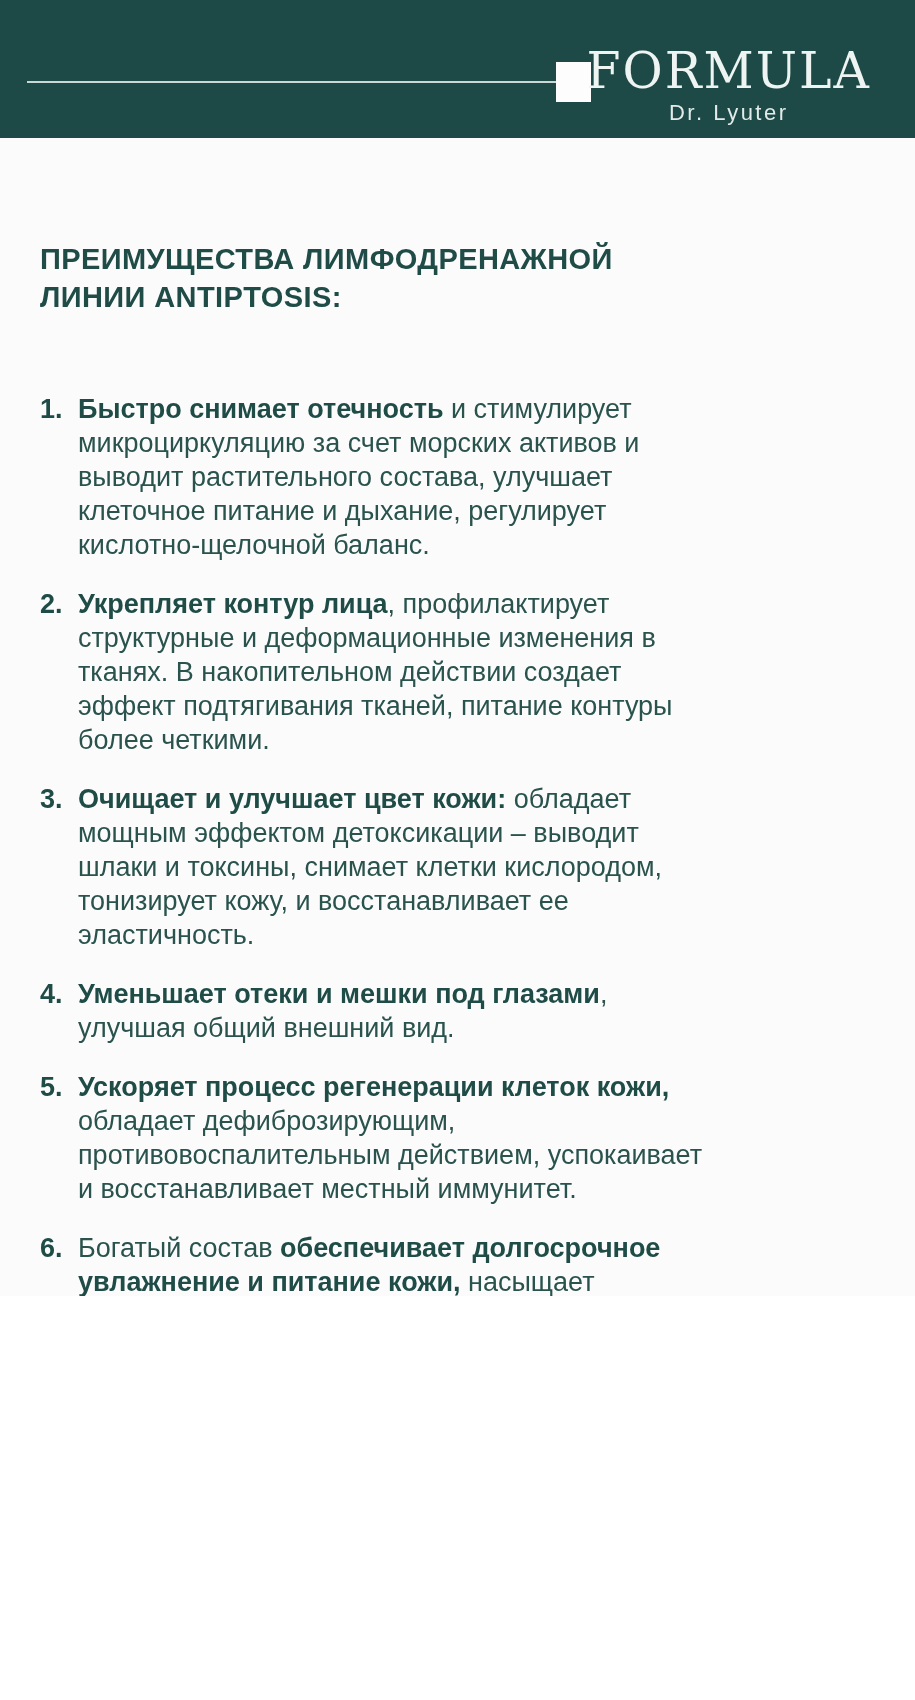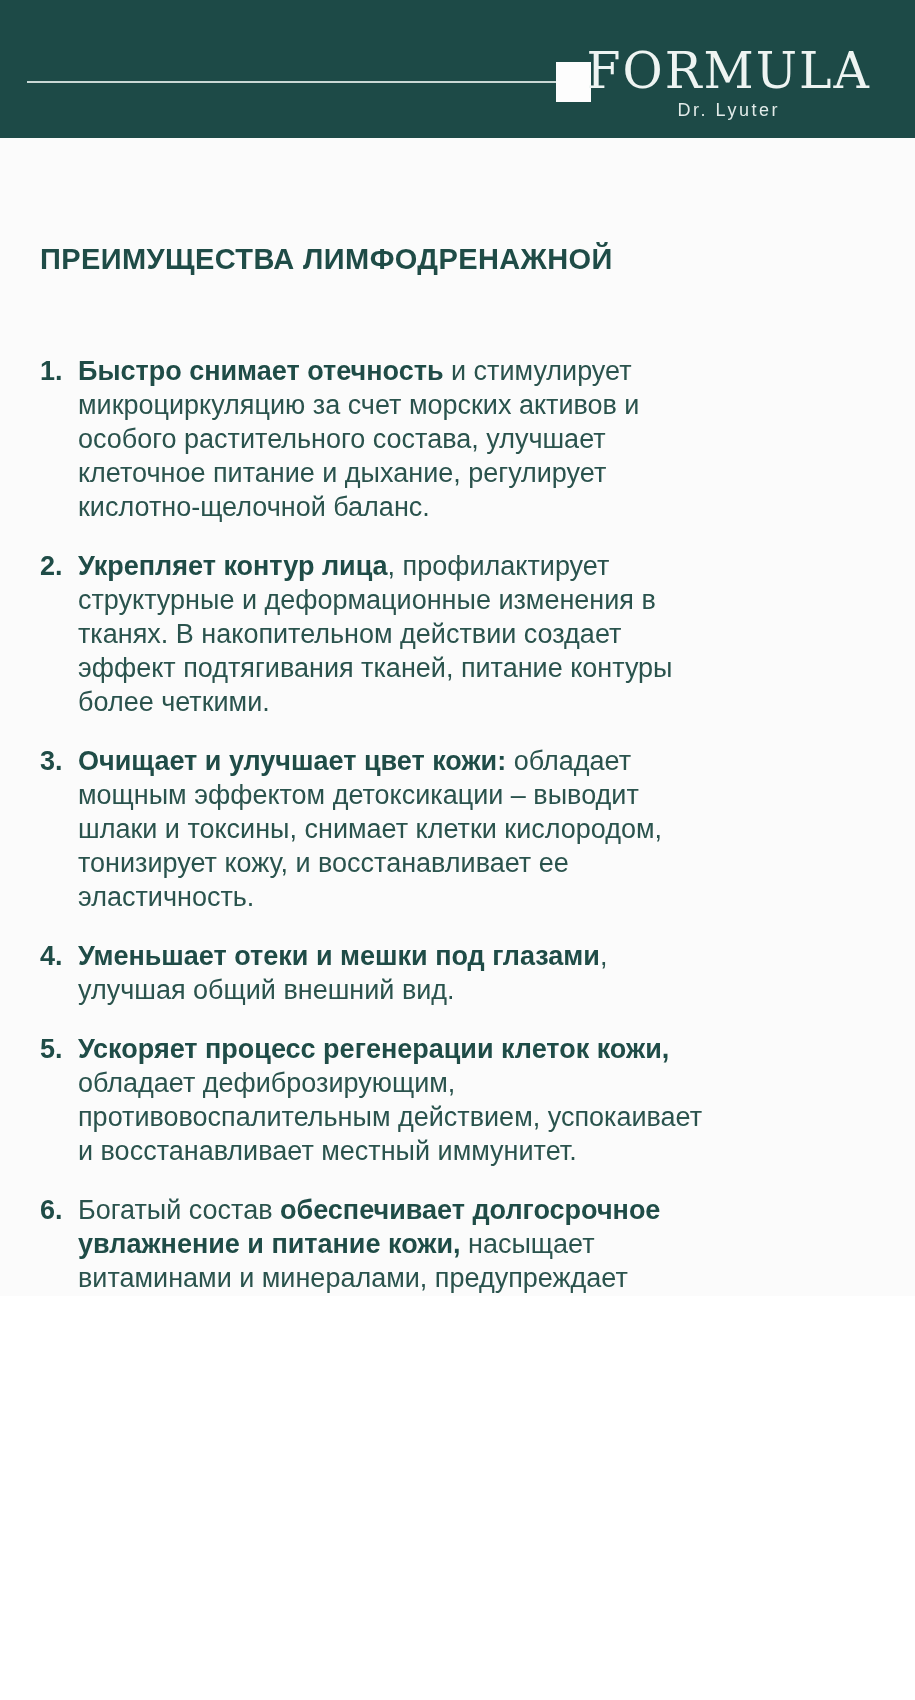--- a/index.html
+++ b/index.html
@@ -31,21 +31,21 @@
     display:flex;flex-direction:column;align-items:center;
     color:var(--logo);
   }
   .brand{
     font-family:"DejaVu Serif","Liberation Serif",serif;
     font-weight:400;font-size:49px;line-height:1;letter-spacing:2px;
     transform:scaleY(1.04);
   }
   .brand-sub{
     font-family:"Liberation Sans",sans-serif;
-    font-size:18px;letter-spacing:2.5px;margin-top:5px;color:#e2ebe9;
+    font-size:22px;letter-spacing:2.5px;margin-top:5px;color:#e2ebe9;
   }
   
   .content{padding:0 40px;color:var(--text);}
   .title{
     margin-top:102px;font-size:29px;font-weight:700;line-height:38px;
     letter-spacing:.4px;color:var(--bold-text);
   }
   .benefits{
     list-style:none;margin:76px 0 0;padding:0;max-width:672px;
   }
@@ -67,26 +67,27 @@
     <div class="header-square"></div>
     <div class="logo">
       <div class="brand">FORMULA</div>
       <div class="brand-sub">Dr. Lyuter</div>
     </div>
   </div>
 
   <div class="content">
     <div class="title">
       <div>ПРЕИМУЩЕСТВА ЛИМФОДРЕНАЖНОЙ</div>
+      <div>ЛИНИИ ANTIPTOSIS:</div>
     </div>
 
     <ol class="benefits" id="benefits-list">
   <li class="benefit">
     <span class="num">1.</span>
-    <span class="body-text"><span class="b">Быстро снимает отечность</span><span> и стимулирует микроциркуляцию за счет морских активов и особого растительного состава, улучшает клеточное питание и дыхание, регулирует кислотно-щелочной баланс.</span></span>
+    <span class="body-text"><span class="b">Быстро снимает отечность</span><span> и стимулирует микроциркуляцию за счет морских активов и выводит растительного состава, улучшает клеточное питание и дыхание, регулирует кислотно-щелочной баланс.</span></span>
   </li>
 
   <li class="benefit">
     <span class="num">2.</span>
     <span class="body-text"><span class="b">Укрепляет контур лица</span><span>, профилактирует структурные и деформационные изменения в тканях. В накопительном действии создает эффект подтягивания тканей, питание контуры более четкими.</span></span>
   </li>
 
   <li class="benefit">
     <span class="num">3.</span>
     <span class="body-text"><span class="b">Очищает и улучшает цвет кожи:</span><span> обладает мощным эффектом детоксикации – выводит шлаки и токсины, снимает клетки кислородом, тонизирует кожу, и восстанавливает ее эластичность.</span></span>

